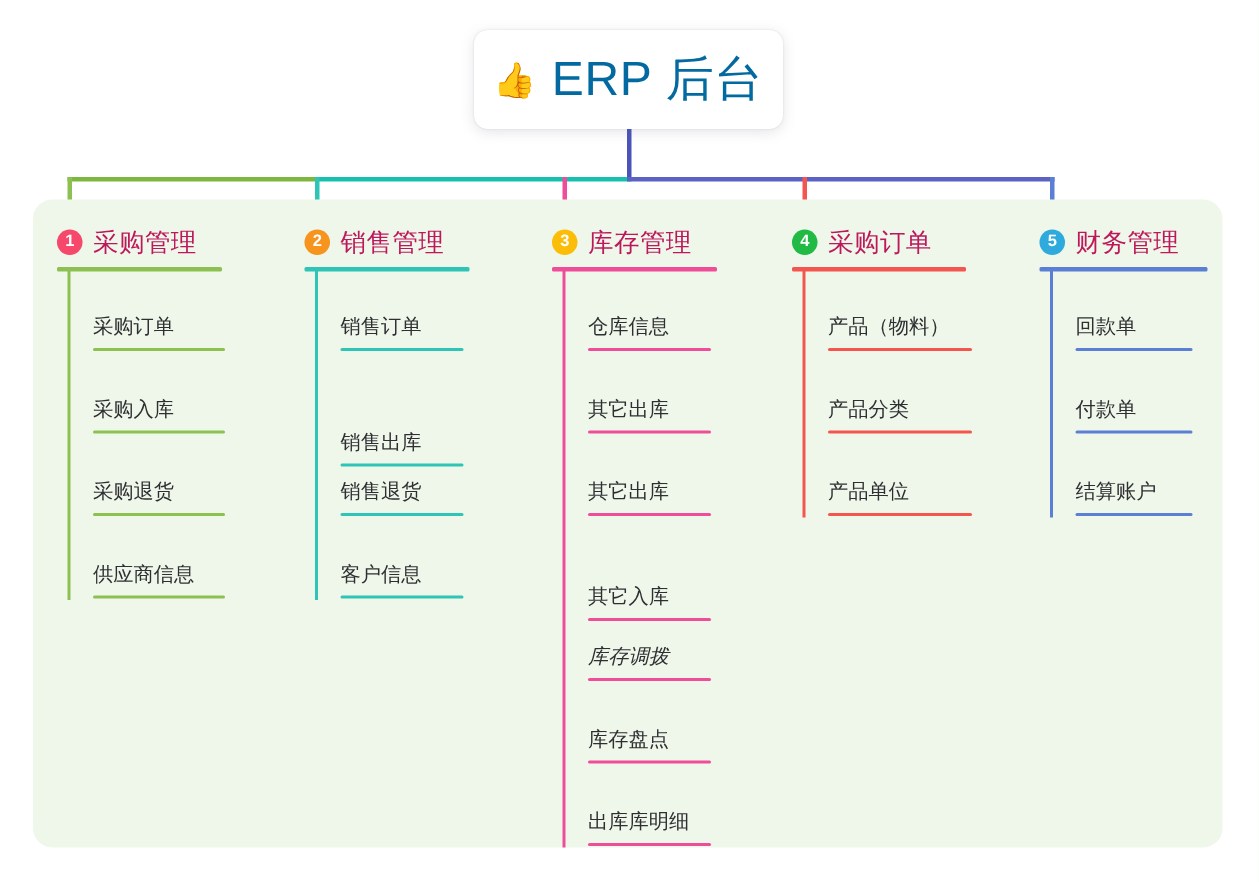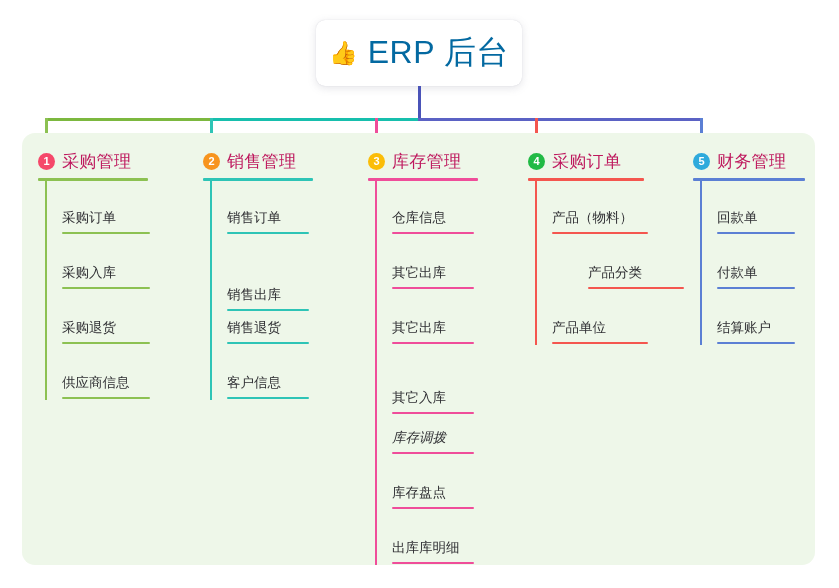--- a/index.html
+++ b/index.html
@@ -242,21 +242,21 @@
         <div class="col-head" style="padding-left: 0px; height: 30px;">
           <span class="badge" style="background: rgb(33, 186, 69);">4</span>
           <span class="col-title">采购订单</span>
         </div>
         <div class="head-rule" style="position: absolute; left: 0px; top: 30px; width: 116px; background: rgb(244, 86, 79);"></div>
         <div class="spine" style="position: absolute; left: 7px; top: 33px; height: 166px; background: rgb(244, 86, 79);"></div>
         <div class="item" style="position: absolute; left: 24px; top: 60px; width: 96px; height: 28px;">
           <span class="item-label">产品（物料）</span>
           <div class="item-rule" style="width: 96px; background: rgb(244, 86, 79);"></div>
         </div>
-        <div class="item" style="position: absolute; left: 24px; top: 115px; width: 96px; height: 28px; margin-left: 36px;">
+        <div class="item" style="position: absolute; left: 24px; top: 115px; width: 96px; height: 28px;">
           <span class="item-label">产品分类</span>
           <div class="item-rule" style="width: 96px; background: rgb(244, 86, 79);"></div>
         </div>
         <div class="item" style="position: absolute; left: 24px; top: 170px; width: 96px; height: 28px; text-align: right;">
           <span class="item-label">产品单位</span>
           <div class="item-rule" style="width: 96px; background: rgb(244, 86, 79);"></div>
         </div>
       </div>
       <div class="column" style="left: 671px; top: 13px;">
         <div class="col-head" style="padding-left: 0px; height: 30px;">

